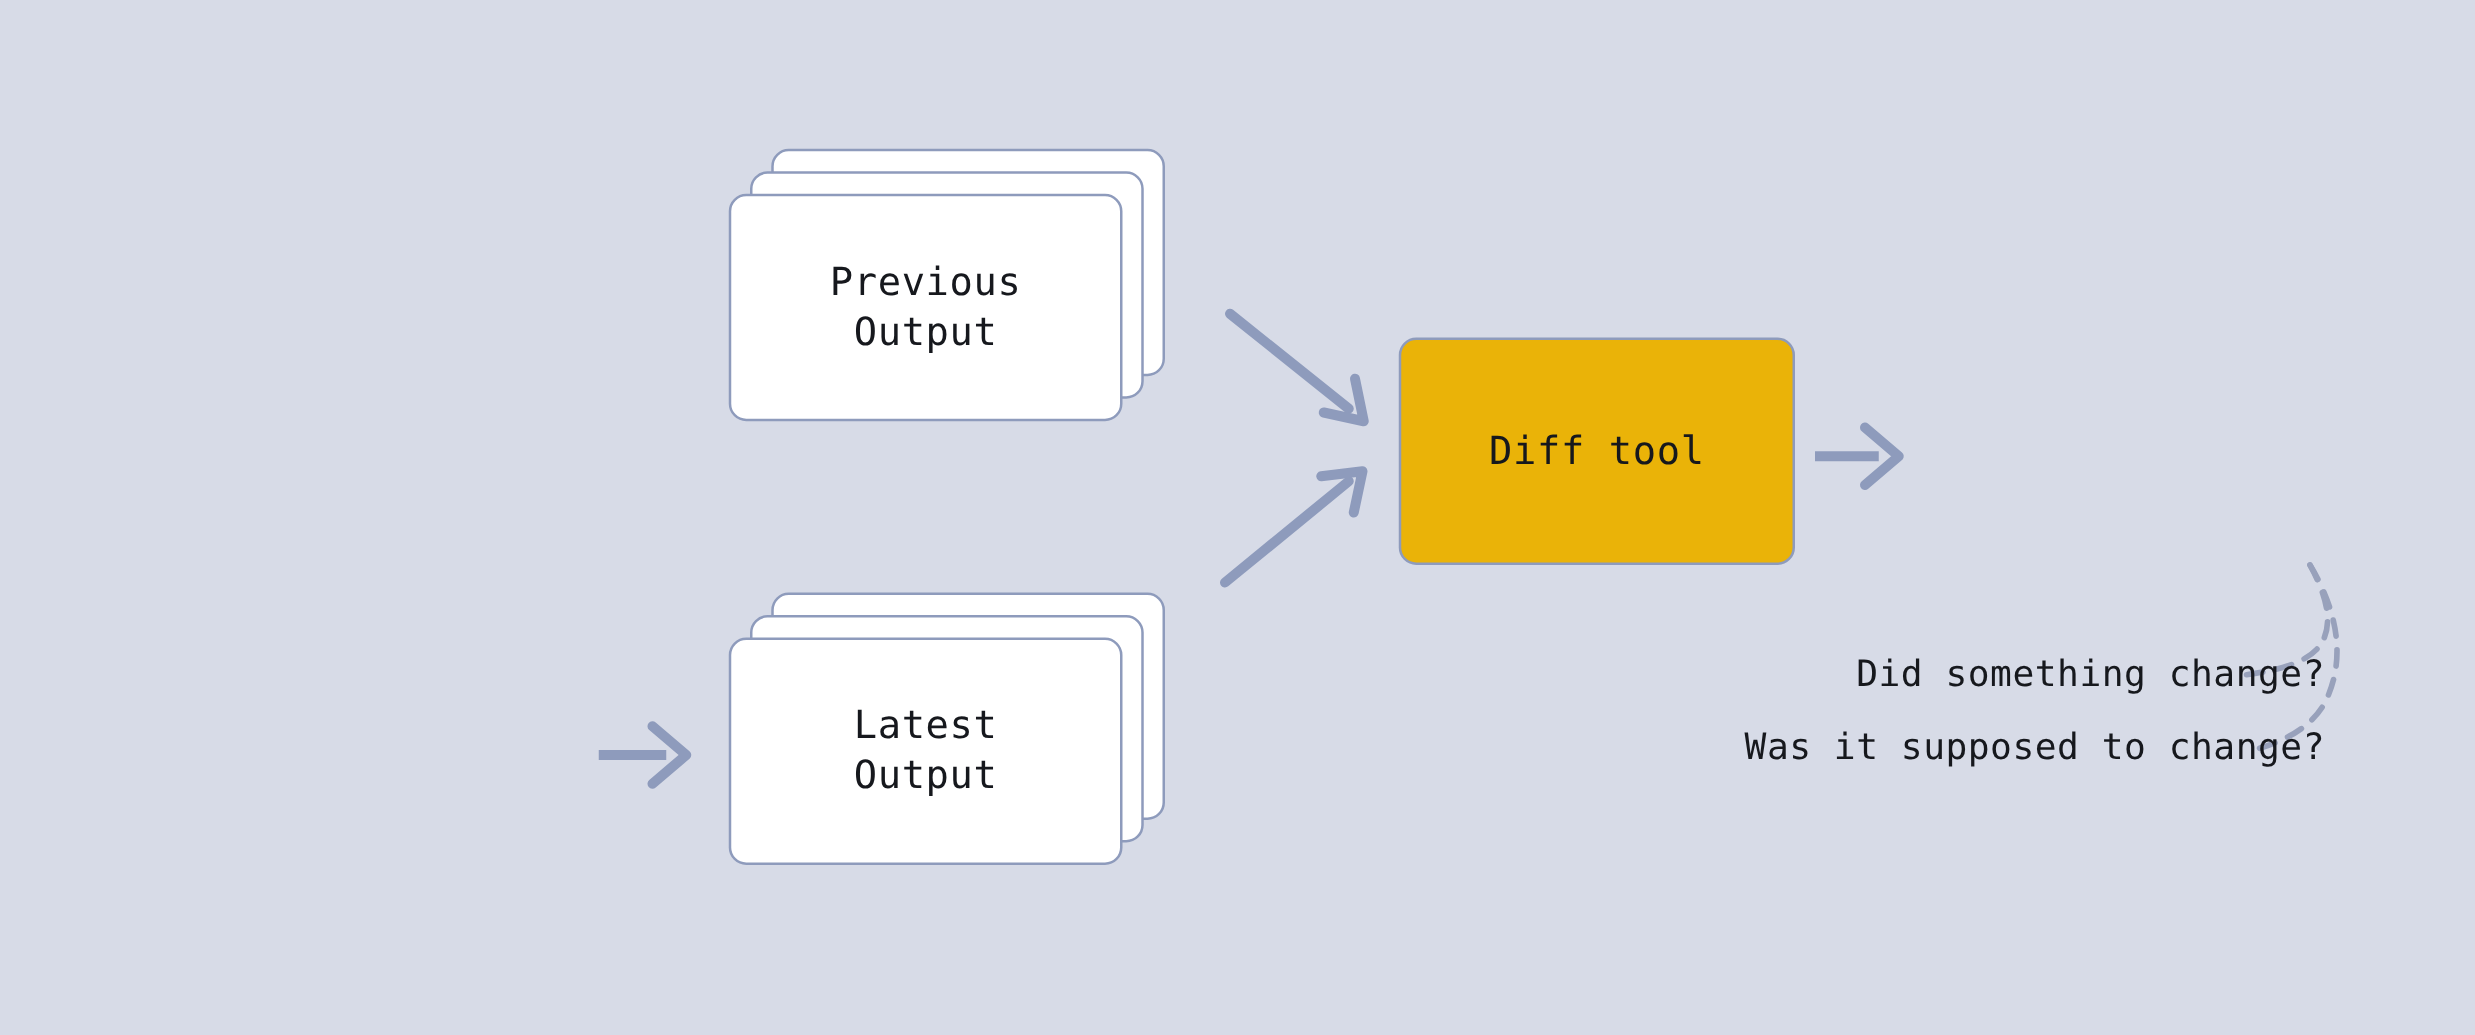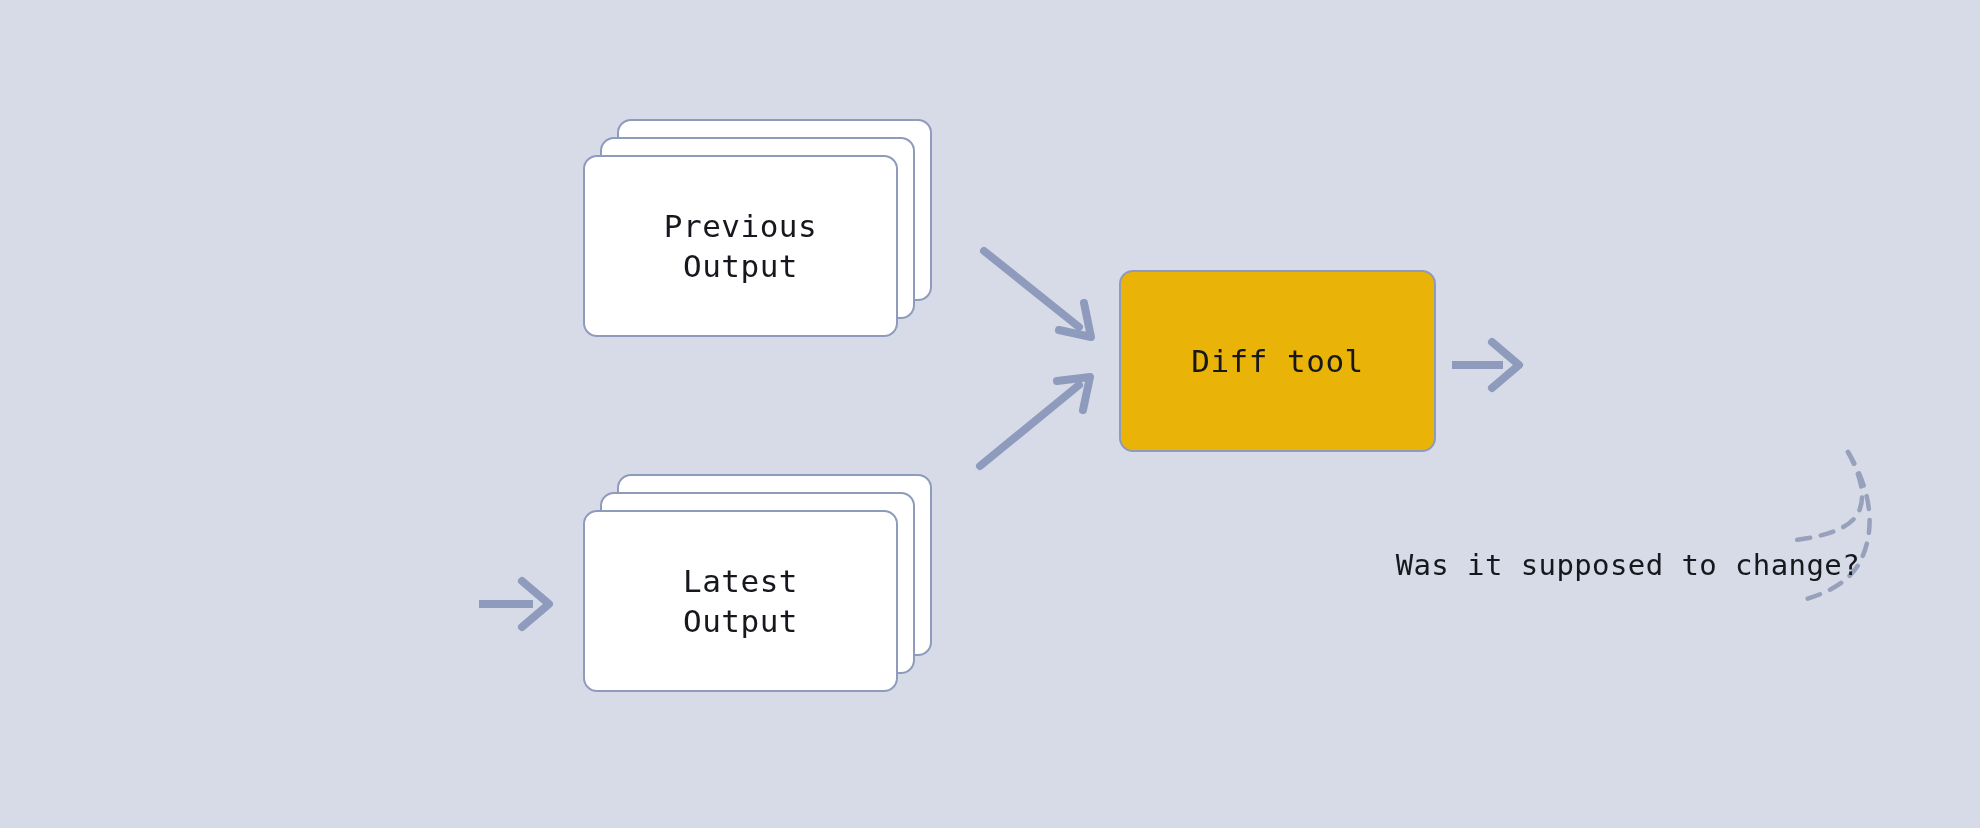--- a/index.html
+++ b/index.html
@@ -127,16 +127,17 @@
       <div class="node-label">Latest
 Output</div>
     </div>
   </div>
 
   <div class="node" style="left:1119px; top:270px; width:317px; height:182px;">
     <div class="node-label">Diff tool</div>
   </div>
 
 
+  <div class="annotation" style="left:1100px; top:522px; width:760px;">Did something change?</div>
 
-  <div class="annotation" style="left:1100px; top:548px; width:760px;">Was it supposed to change?</div>
+  <div class="annotation" style="left:1100px; top:580px; width:760px;">Was it supposed to change?</div>
 
 </div>
 
 </body></html>

